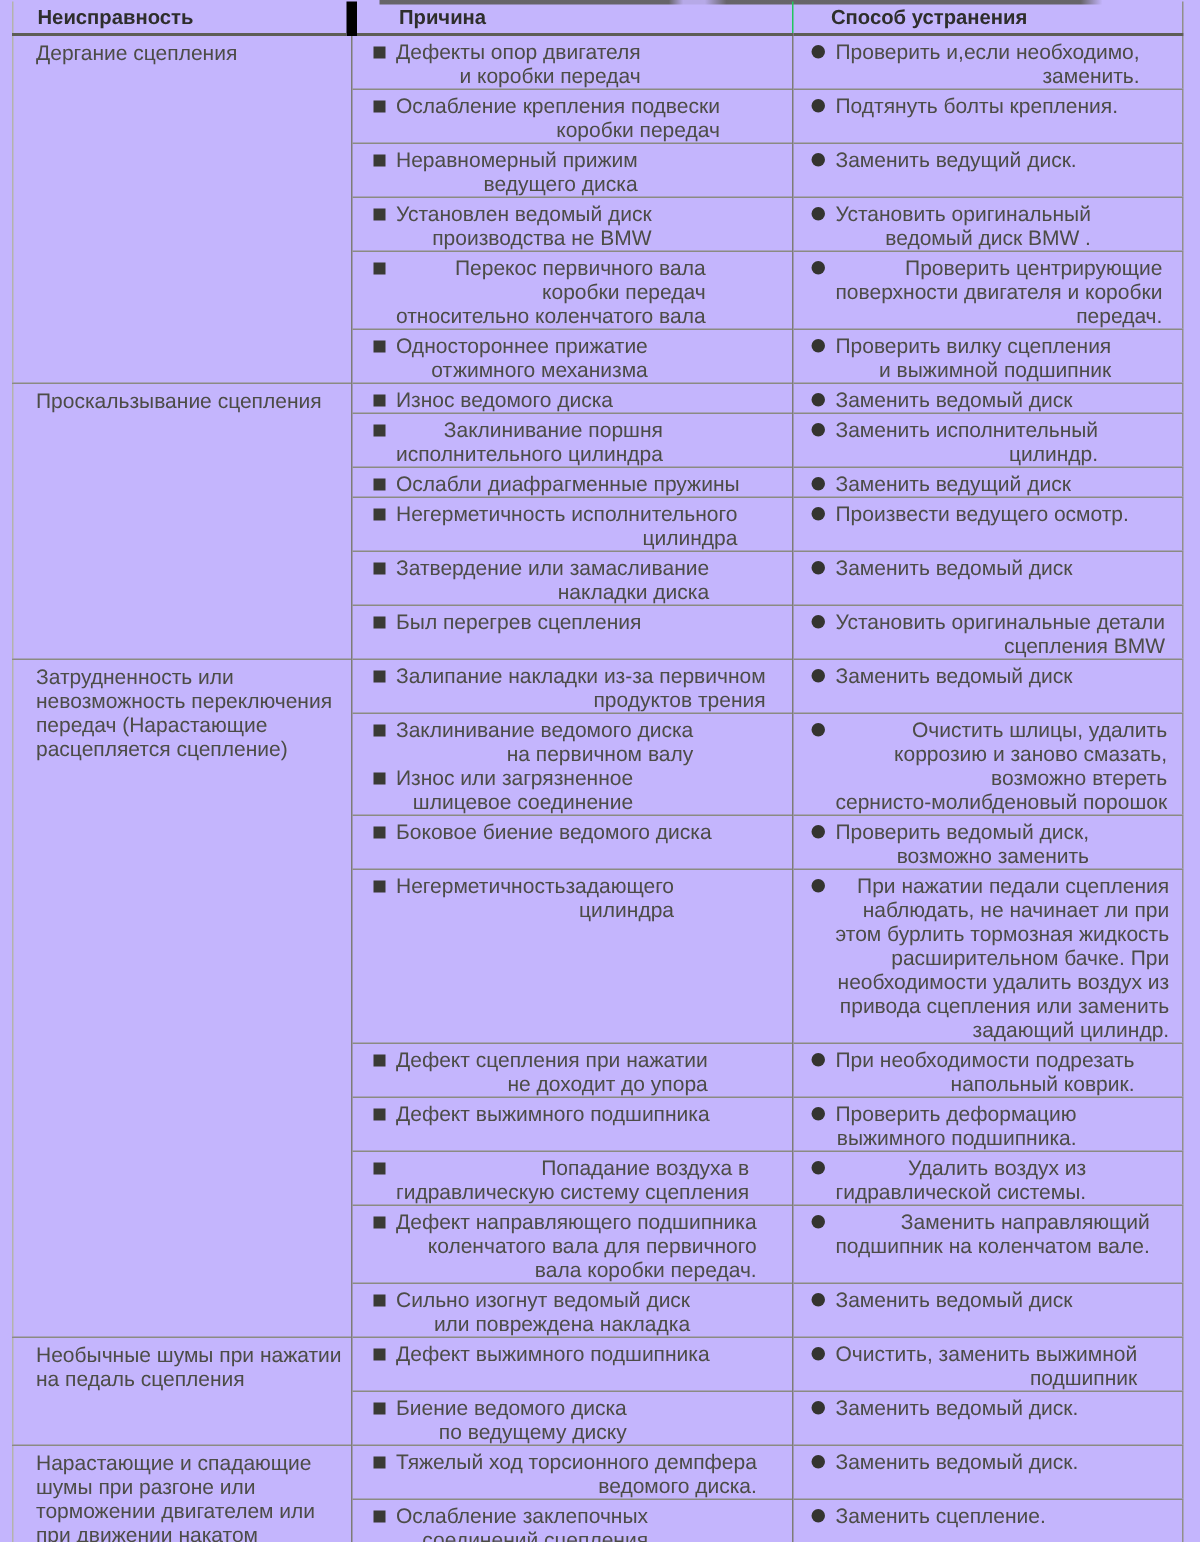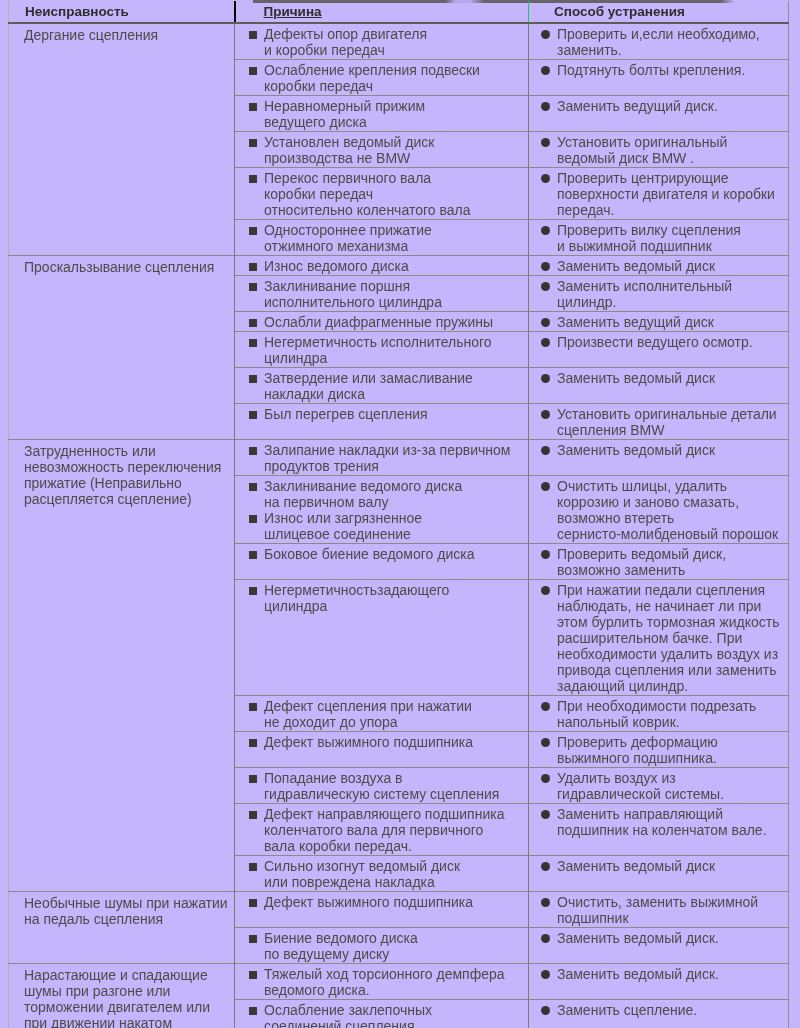--- a/index.html
+++ b/index.html
@@ -28,21 +28,21 @@
   }
   col.c1 { width:226px; }
   col.c2 { width:294px; }
   col.c3 { width:260px; }
   th {
     font-weight:bold; color:#2e2e2c; font-size:13.5px; line-height:16px;
     text-align:left; vertical-align:top;
     border-bottom:2px solid #5d5d56;
     padding:3px 0 2px 16px;
   }
-  th.h-cause  { padding-left:28px; border-left:2px solid #000000;text-decoration:underline; }
+  th.h-cause  { padding-left:28px; border-left:7px solid #000000; }
   th.h-remedy { padding-left:25px; border-left:1px solid #22c55e; }
   td {
     vertical-align:top; font-size:14px; line-height:16px; color:#4c4c47;
     border-top:1px solid #8b8b83;
   }
   td.fault-cell {
     padding:3px 6px 2px 15px;
     white-space:pre-line;
   }
   td.cause-cell, td.remedy-cell {
@@ -51,21 +51,21 @@
   }
   .item { display:flex; align-items:flex-start; }
   .sq {
     flex:0 0 auto; width:8px; height:8px;
     background:#3a3a35; margin:5px 7px 0 14px;
   }
   .ci {
     flex:0 0 auto; width:9px; height:9px; border-radius:50%;
     background:#343430; margin:4px 7px 0 12px;
   }
-  .txt { white-space:pre-line; }
+  .txt { white-space:pre-line;text-align:right; }
 </style>
 </head>
 <body>
 
 <div class="page">
   <div class="top-artifact"></div>
   <table class="fault-table">
     <colgroup>
         <col class="c1">
         <col class="c2">
@@ -262,21 +262,21 @@
             <div class="item">
               <span class="ci"></span>
               <span class="txt">Установить оригинальные детали
 сцепления BMW</span>
             </div>
           </td>
         </tr>
         <tr>
           <td class="fault-cell" rowspan="9">Затрудненность или
 невозможность переключения
-прижатие (Неправильно
+передач (Нарастающие
 расцепляется сцепление)</td>
           <td class="cause-cell">
             <div class="item">
               <span class="sq"></span>
               <span class="txt">Залипание накладки из-за первичном
 продуктов трения</span>
             </div>
           </td>
           <td class="remedy-cell">
             <div class="item">

